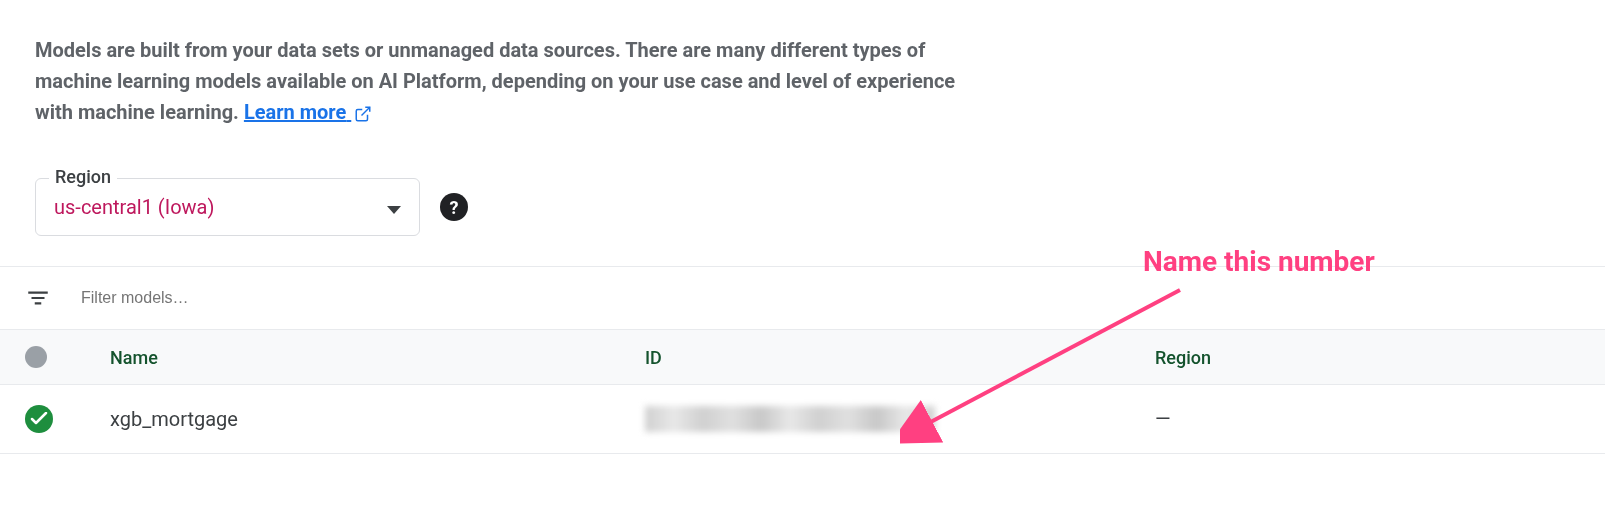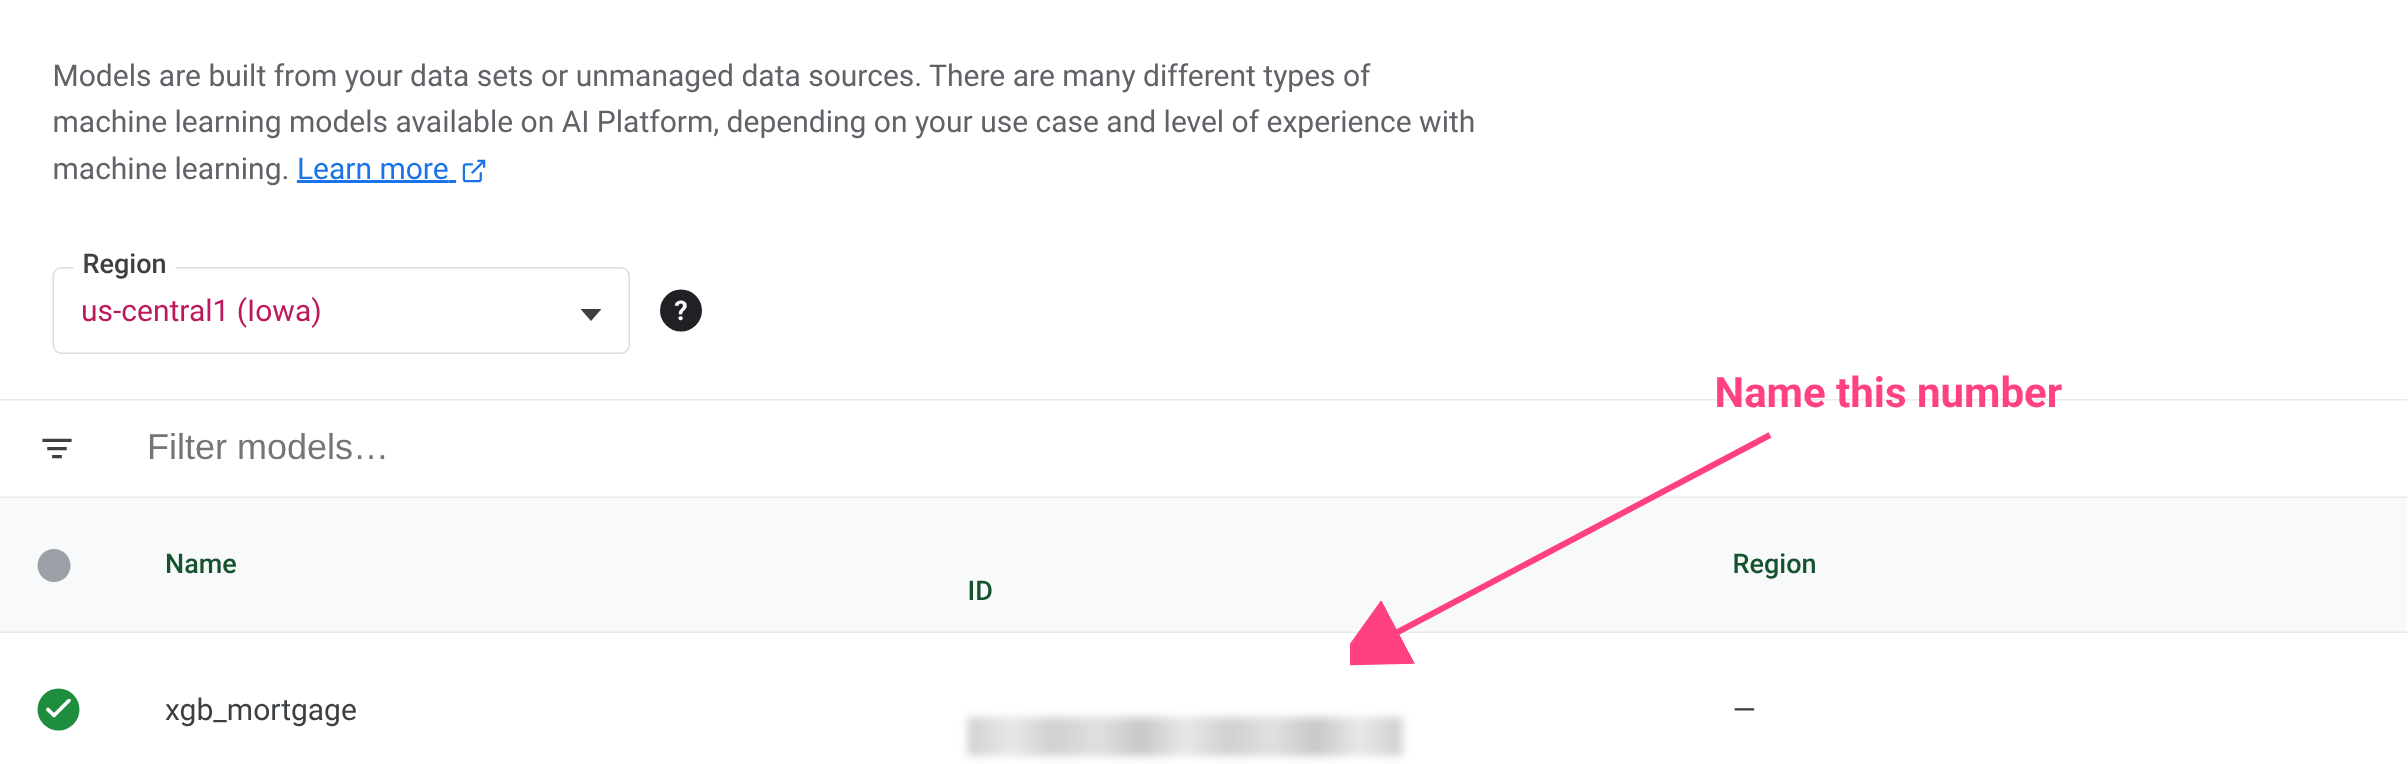--- a/index.html
+++ b/index.html
@@ -12,20 +12,21 @@
       background: #fff;
       color: #3c4043;
       font-size: 14px;
     }
     .container {
       width: 1605px;
       position: relative;
     }
     .description-section {
       padding: 35px 35px 30px 35px;
+      font-weight: bold;
     }
     .description {
       font-size: 20px;
       line-height: 1.55;
       color: #5f6368;
       max-width: 960px;
     }
     .learn-more-link {
       color: #1a73e8;
       text-decoration: underline;
@@ -86,27 +87,26 @@
       align-items: center;
       padding: 18px 25px;
       gap: 30px;
     }
     .filter-icon {
       display: flex;
       align-items: center;
       cursor: pointer;
     }
     .filter-input {
-      font-size: 24px;
+      font-size: 16px;
       color: #1d4ed8;
       border: none;
       outline: none;
       flex: 1;
       background: transparent;
-      margin-left: 17px;
     }
     .table-header {
       background: #f8f9fa;
       border-top: 1px solid #e8eaed;
       border-bottom: 1px solid #e8eaed;
       display: flex;
       align-items: center;
       padding: 16px 25px;
       font-size: 18px;
       font-weight: 500;
@@ -123,21 +123,20 @@
     .col-status {
       width: 85px;
       display: flex;
       align-items: center;
     }
     .col-name {
       width: 535px;
     }
     .col-id {
       width: 510px;
-      margin-top: 36px;
     }
     .col-data {
       width: 200px;
     }
     .col-region {
       flex: 1;
     }
     .status-header-dot {
       width: 22px;
       height: 22px;

